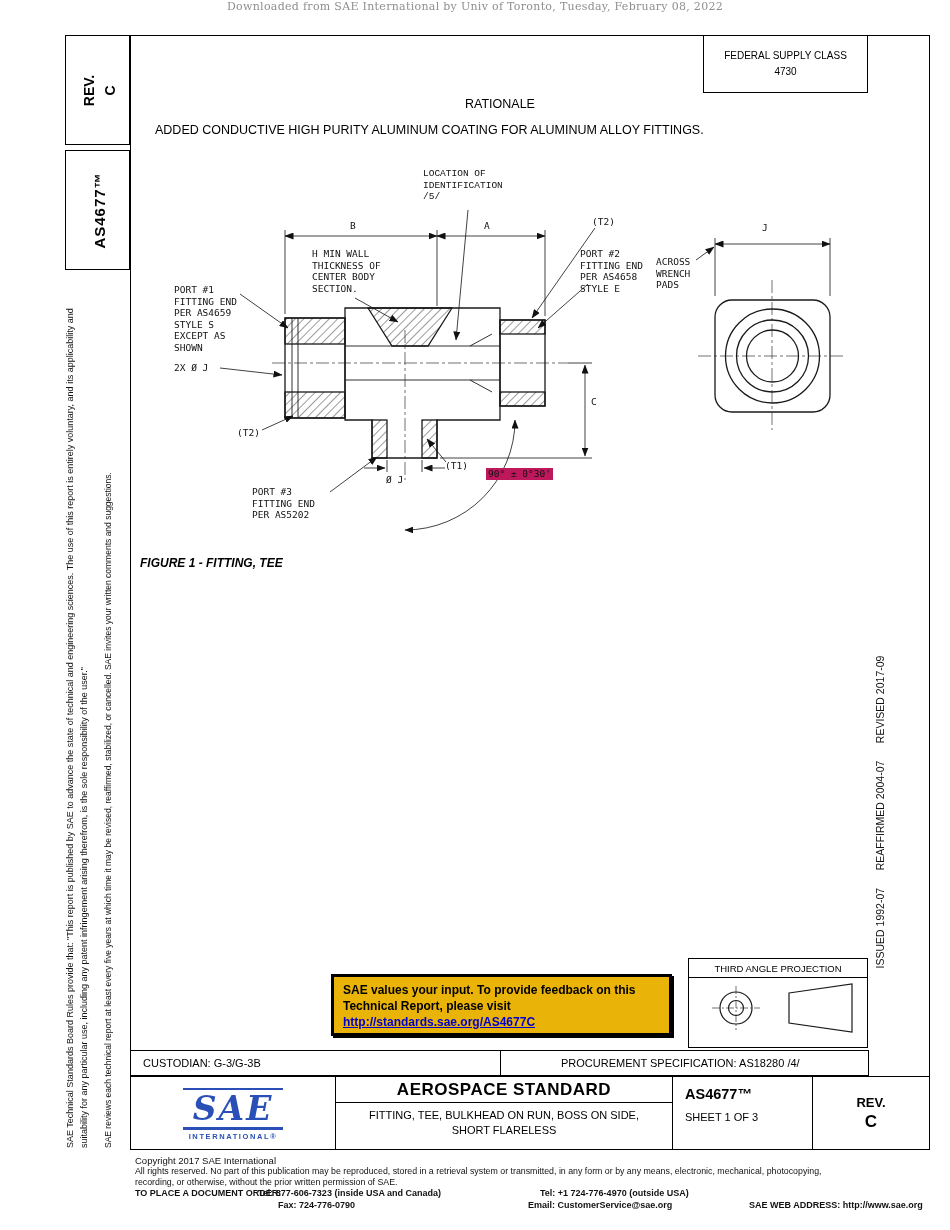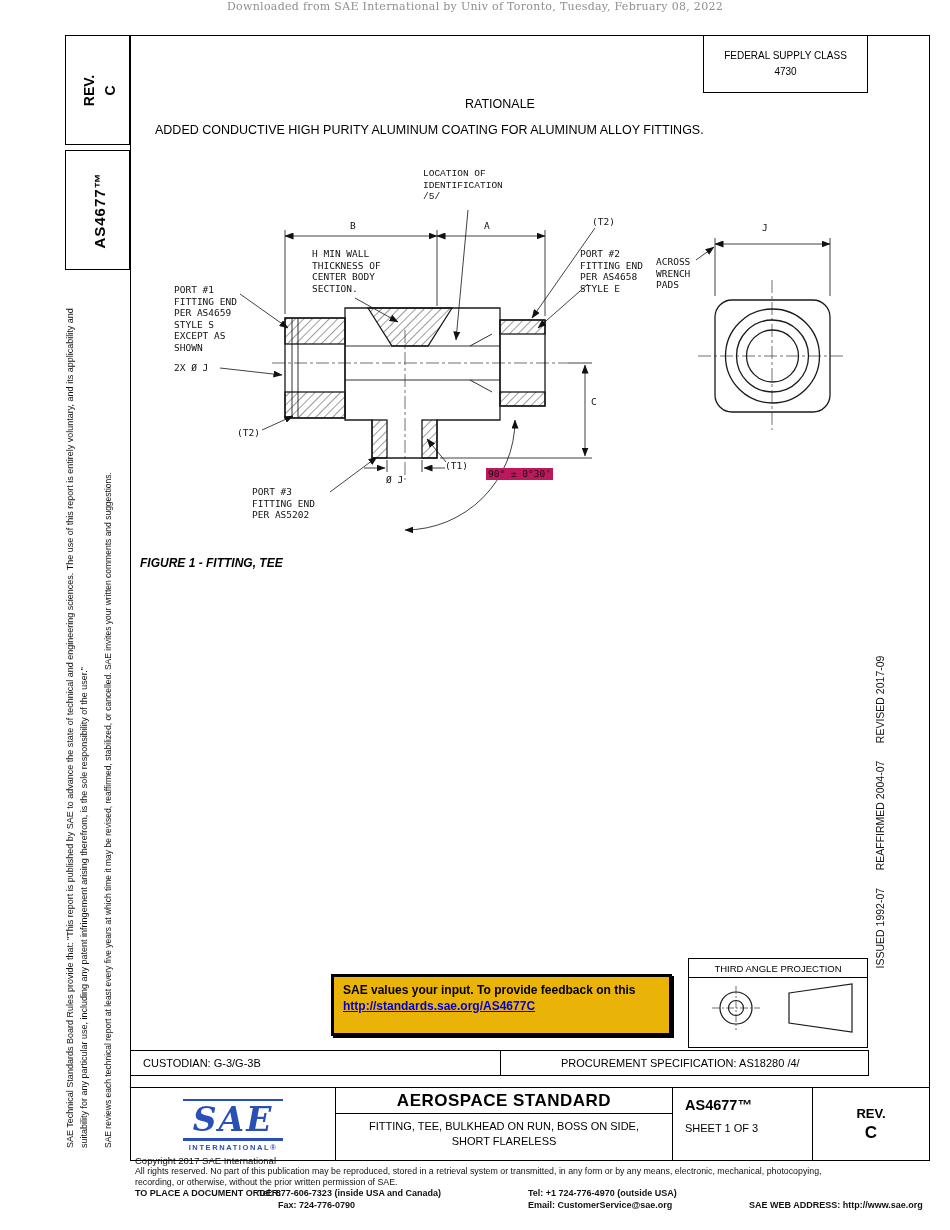--- a/index.html
+++ b/index.html
@@ -66,21 +66,21 @@
   .tap-body { display:flex; justify-content:center; align-items:center; height:60px; }
 
   
   .infobar { left:130px; top:1050px; width:739px; height:26px; display:flex; background:#fff; }
   .infobar .cell1 { width:370px; border-right:1.6px solid #000;
     display:flex; align-items:center; padding-left:12px; box-sizing:border-box; font-size:11px; }
   .infobar .cell2 { flex:1; display:flex; align-items:center; padding-left:60px;
     box-sizing:border-box; font-size:11px; }
 
   
-  .titleblock { left:130px; top:1076px; width:800px; height:74px; display:flex; background:#fff;margin-top:11px; }
+  .titleblock { left:130px; top:1076px; width:800px; height:74px; display:flex; background:#fff; }
   .tb-cell { box-sizing:border-box; border-right:1.6px solid #000; }
   .tb-logo { width:205px; display:flex; justify-content:center; align-items:center; }
   .tb-center { width:337px; display:flex; flex-direction:column; }
   .tb-kind { border-bottom:1.3px solid #000; text-align:center;
     font-weight:bold; font-size:17px; letter-spacing:.5px; padding:3px 0 2px 0; }
   .tb-title { text-align:center; font-size:11px; line-height:1.4; padding-top:5px; white-space:pre-line; }
   .tb-doc { width:140px; padding:9px 0 0 12px; }
   .tb-docnum { font-weight:bold; font-size:14.5px; }
   .tb-sheet { font-size:11px; margin-top:9px; }
   .tb-rev { flex:1; border-right:none; display:flex; flex-direction:column;
@@ -257,20 +257,21 @@
   <div class="draw-label" style="left:346px; top:300px; background:#be185d; padding:0 2px;">90° ± 0°30'</div>
   <div class="draw-label" style="left:112px; top:318px;">PORT #3
 FITTING END
 PER AS5202</div>
 </div>
 
 <div class="abs fig-caption">FIGURE 1 - FITTING, TEE</div>
 
 <div class="abs feedback">
   <div>SAE values your input. To provide feedback on this</div>
+  <div>Technical Report, please visit</div>
   <div><span class="link">http://standards.sae.org/AS4677C</span></div>
 </div>
 
 <div class="abs box tap">
   <div class="tap-head">THIRD ANGLE PROJECTION</div>
   <div class="tap-body">
     <svg width="168" height="56" viewBox="0 0 168 56">
       <g stroke="#1a1a1a" fill="none" stroke-width="1.2">
         <circle cx="42" cy="28" r="16"></circle>
         <circle cx="42" cy="28" r="7.5"></circle>
@@ -312,17 +313,17 @@
     <div class="tb-revval">C</div>
   </div>
 </div>
 
 <div class="ft" style="left:135px; top:1155px; font-size:9.5px;">Copyright 2017 SAE International</div>
 <div class="ft rights" style="left:135px; top:1166px;">All rights reserved. No part of this publication may be reproduced, stored in a retrieval system or transmitted, in any form or by any means, electronic, mechanical, photocopying,
 recording, or otherwise, without the prior written permission of SAE.</div>
 
 <div class="ft ft-b" style="left:135px; top:1188px;">TO PLACE A DOCUMENT ORDER:</div>
 <div class="ft ft-b" style="left:258px; top:1188px;">Tel: 877-606-7323 (inside USA and Canada)</div>
-<div class="ft ft-b" style="left:528px; top:1188px;">Tel: +1 724-776-4970 (outside USA)</div>
+<div class="ft ft-b" style="left:540px; top:1188px;">Tel: +1 724-776-4970 (outside USA)</div>
 
 <div class="ft ft-b" style="left:258px; top:1200px;padding-left:20px;">Fax: 724-776-0790</div>
 <div class="ft ft-b" style="left:528px; top:1200px;">Email: CustomerService@sae.org</div>
 <div class="ft ft-b" style="left:722px; top:1200px;margin-left:27px;">SAE WEB ADDRESS: http://www.sae.org</div>
 
 </body></html>

